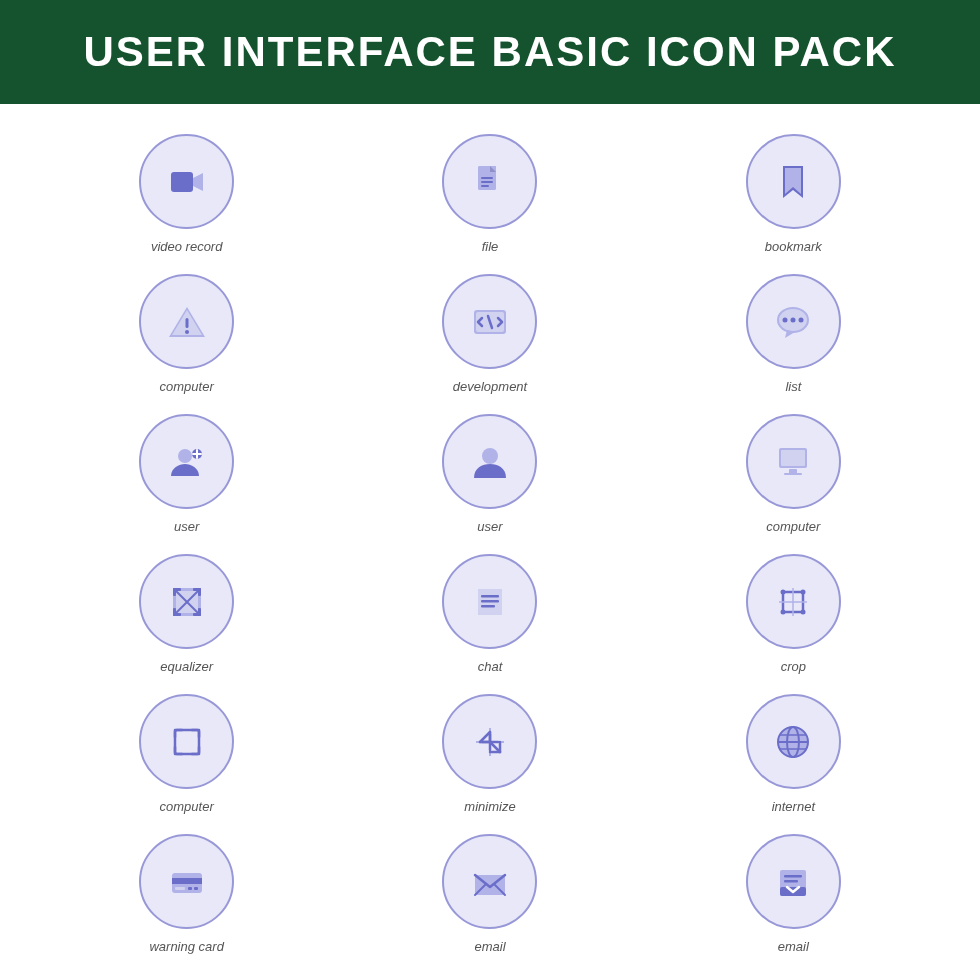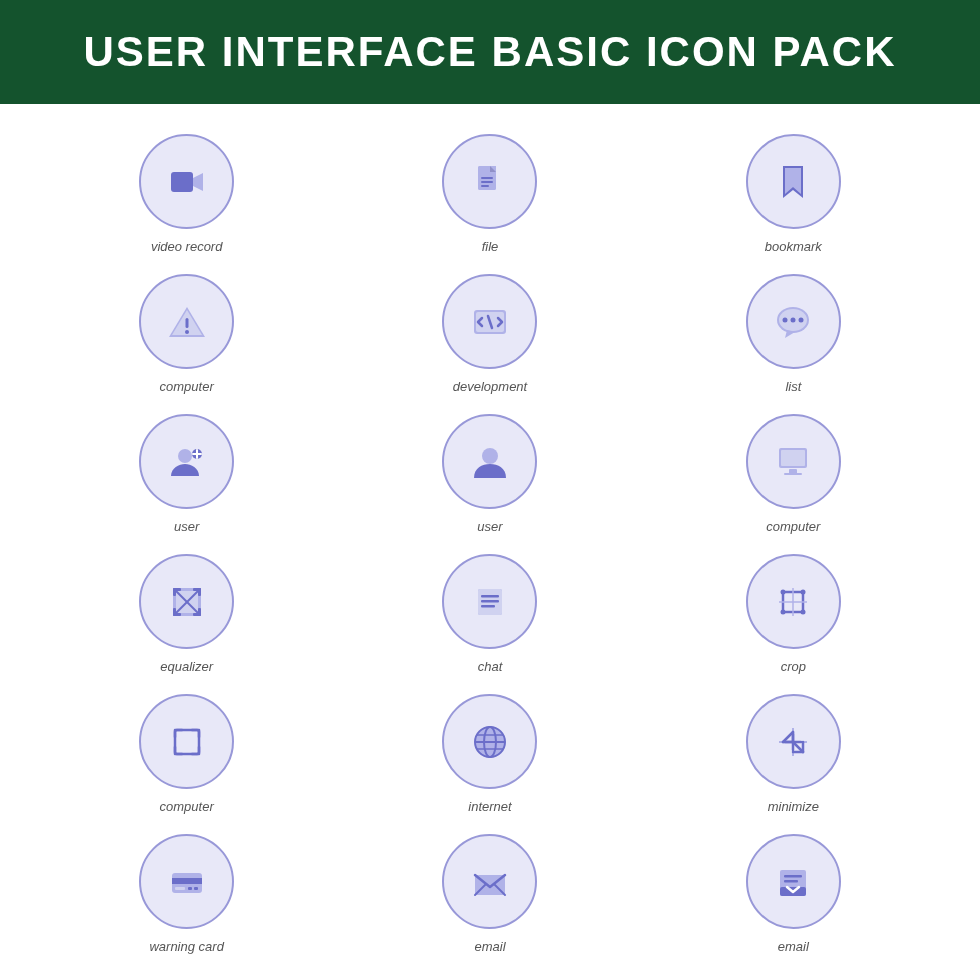--- a/index.html
+++ b/index.html
@@ -244,53 +244,53 @@
         <polyline points="34,27 34,34 27,34" stroke="#6b6ec9" stroke-width="2.5" fill="none" stroke-linecap="round" stroke-linejoin="round"></polyline>
         <polyline points="17,34 10,34 10,27" stroke="#6b6ec9" stroke-width="2.5" fill="none" stroke-linecap="round" stroke-linejoin="round"></polyline>
       </svg>
     </div>
     <span class="icon-label">computer</span>
   </div>
 
   <div class="icon-item">
     <div class="icon-circle">
       <svg viewBox="0 0 44 44">
-        <circle cx="22" cy="22" r="15" class="light"></circle>
-        <circle cx="22" cy="22" r="15" stroke="#6b6ec9" stroke-width="2" fill="none"></circle>
-        <ellipse cx="22" cy="22" rx="6" ry="15" stroke="#6b6ec9" stroke-width="2" fill="none"></ellipse>
-        <line x1="7" y1="22" x2="37" y2="22" stroke="#6b6ec9" stroke-width="2"></line>
-        <line x1="9" y1="15" x2="35" y2="15" stroke="#6b6ec9" stroke-width="1.5"></line>
-        <line x1="9" y1="29" x2="35" y2="29" stroke="#6b6ec9" stroke-width="1.5"></line>
-      </svg>
-    </div>
-    <span class="icon-label">internet</span>
-  </div>
-
-  <div class="icon-item">
-    <div class="icon-circle">
-      <svg viewBox="0 0 44 44">
         <line x1="8" y1="22" x2="36" y2="22" stroke="#b0b2e8" stroke-width="2"></line>
         <line x1="22" y1="8" x2="22" y2="36" stroke="#b0b2e8" stroke-width="2"></line>
         <line x1="12" y1="22" x2="22" y2="12" stroke="#6b6ec9" stroke-width="2.5" stroke-linecap="round"></line>
         <line x1="22" y1="12" x2="22" y2="22" stroke="#6b6ec9" stroke-width="2.5" stroke-linecap="round"></line>
         <line x1="12" y1="22" x2="22" y2="22" stroke="#6b6ec9" stroke-width="2.5" stroke-linecap="round"></line>
         <line x1="22" y1="22" x2="32" y2="32" stroke="#6b6ec9" stroke-width="2.5" stroke-linecap="round"></line>
         <line x1="32" y1="22" x2="32" y2="32" stroke="#6b6ec9" stroke-width="2.5" stroke-linecap="round"></line>
         <line x1="22" y1="32" x2="32" y2="32" stroke="#6b6ec9" stroke-width="2.5" stroke-linecap="round"></line>
 
         <line x1="14" y1="22" x2="30" y2="22" stroke="#6b6ec9" stroke-width="2.5" stroke-linecap="round"></line>
         <line x1="22" y1="14" x2="22" y2="30" stroke="#6b6ec9" stroke-width="2.5" stroke-linecap="round"></line>
       </svg>
     </div>
     <span class="icon-label">minimize</span>
   </div>
 
   <div class="icon-item">
     <div class="icon-circle">
       <svg viewBox="0 0 44 44">
+        <circle cx="22" cy="22" r="15" class="light"></circle>
+        <circle cx="22" cy="22" r="15" stroke="#6b6ec9" stroke-width="2" fill="none"></circle>
+        <ellipse cx="22" cy="22" rx="6" ry="15" stroke="#6b6ec9" stroke-width="2" fill="none"></ellipse>
+        <line x1="7" y1="22" x2="37" y2="22" stroke="#6b6ec9" stroke-width="2"></line>
+        <line x1="9" y1="15" x2="35" y2="15" stroke="#6b6ec9" stroke-width="1.5"></line>
+        <line x1="9" y1="29" x2="35" y2="29" stroke="#6b6ec9" stroke-width="1.5"></line>
+      </svg>
+    </div>
+    <span class="icon-label">internet</span>
+  </div>
+
+  <div class="icon-item">
+    <div class="icon-circle">
+      <svg viewBox="0 0 44 44">
         <rect x="7" y="13" width="30" height="20" rx="3" class="light"></rect>
         <rect x="7" y="18" width="30" height="6" class="accent"></rect>
         <rect x="10" y="27" width="10" height="3" rx="1" class="bg"></rect>
         <rect x="23" y="27" width="4" height="3" rx="1" class="accent"></rect>
         <rect x="29" y="27" width="4" height="3" rx="1" class="accent"></rect>
       </svg>
     </div>
     <span class="icon-label">warning card</span>
   </div>
 

